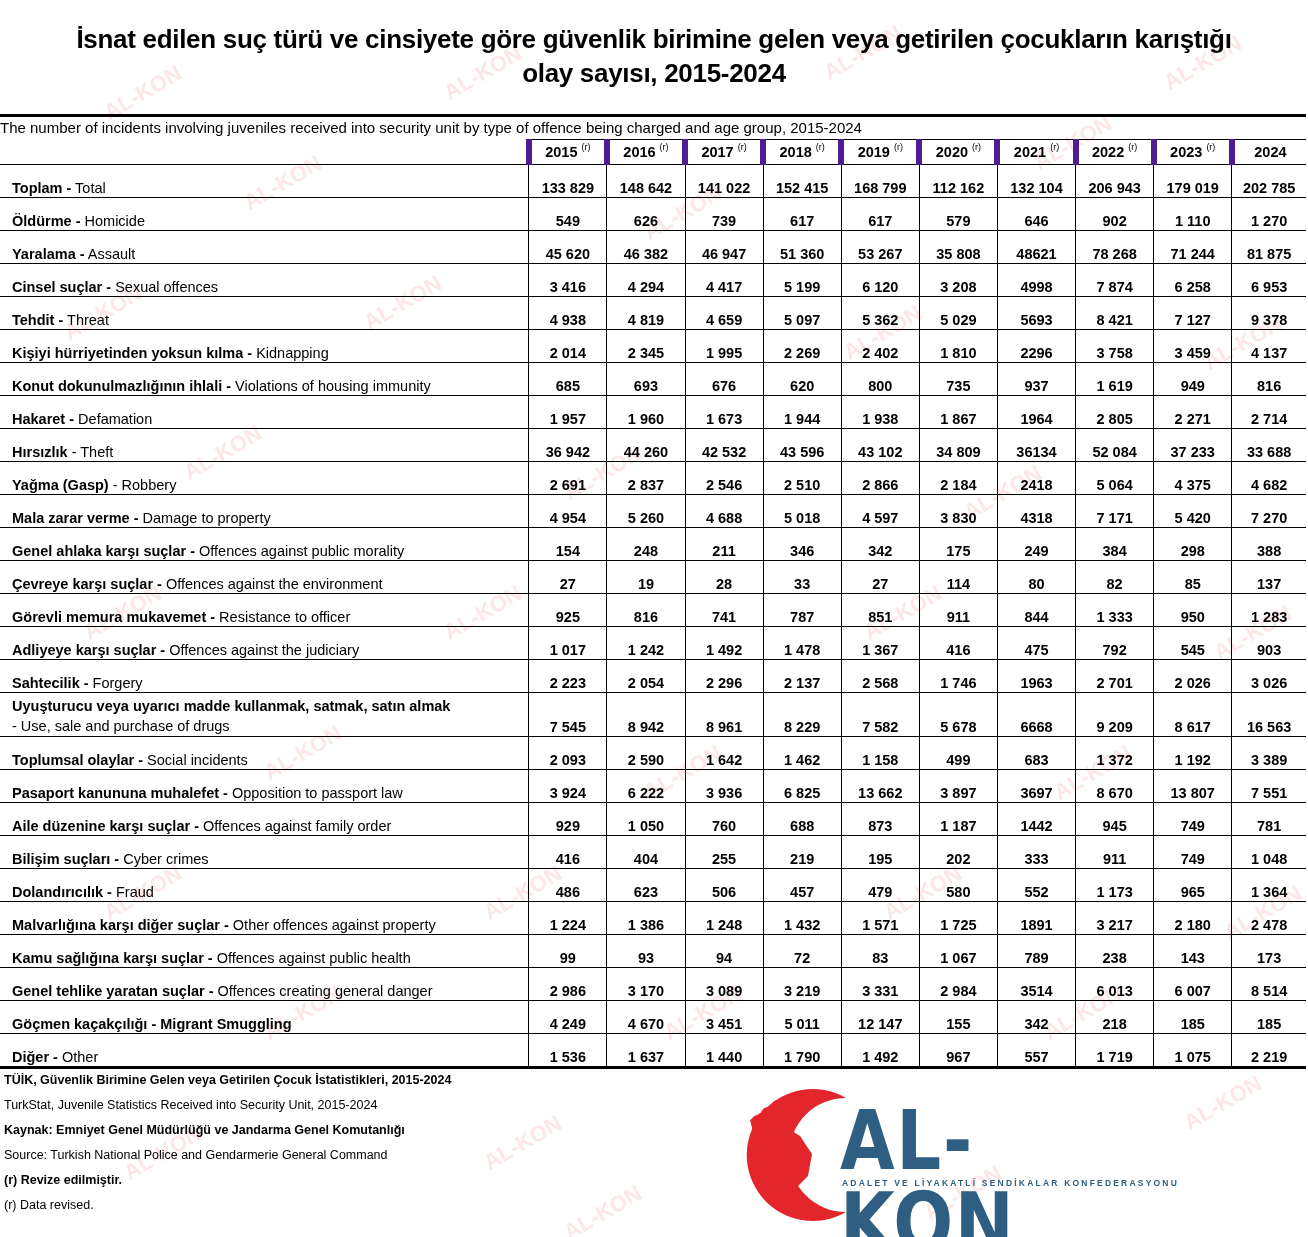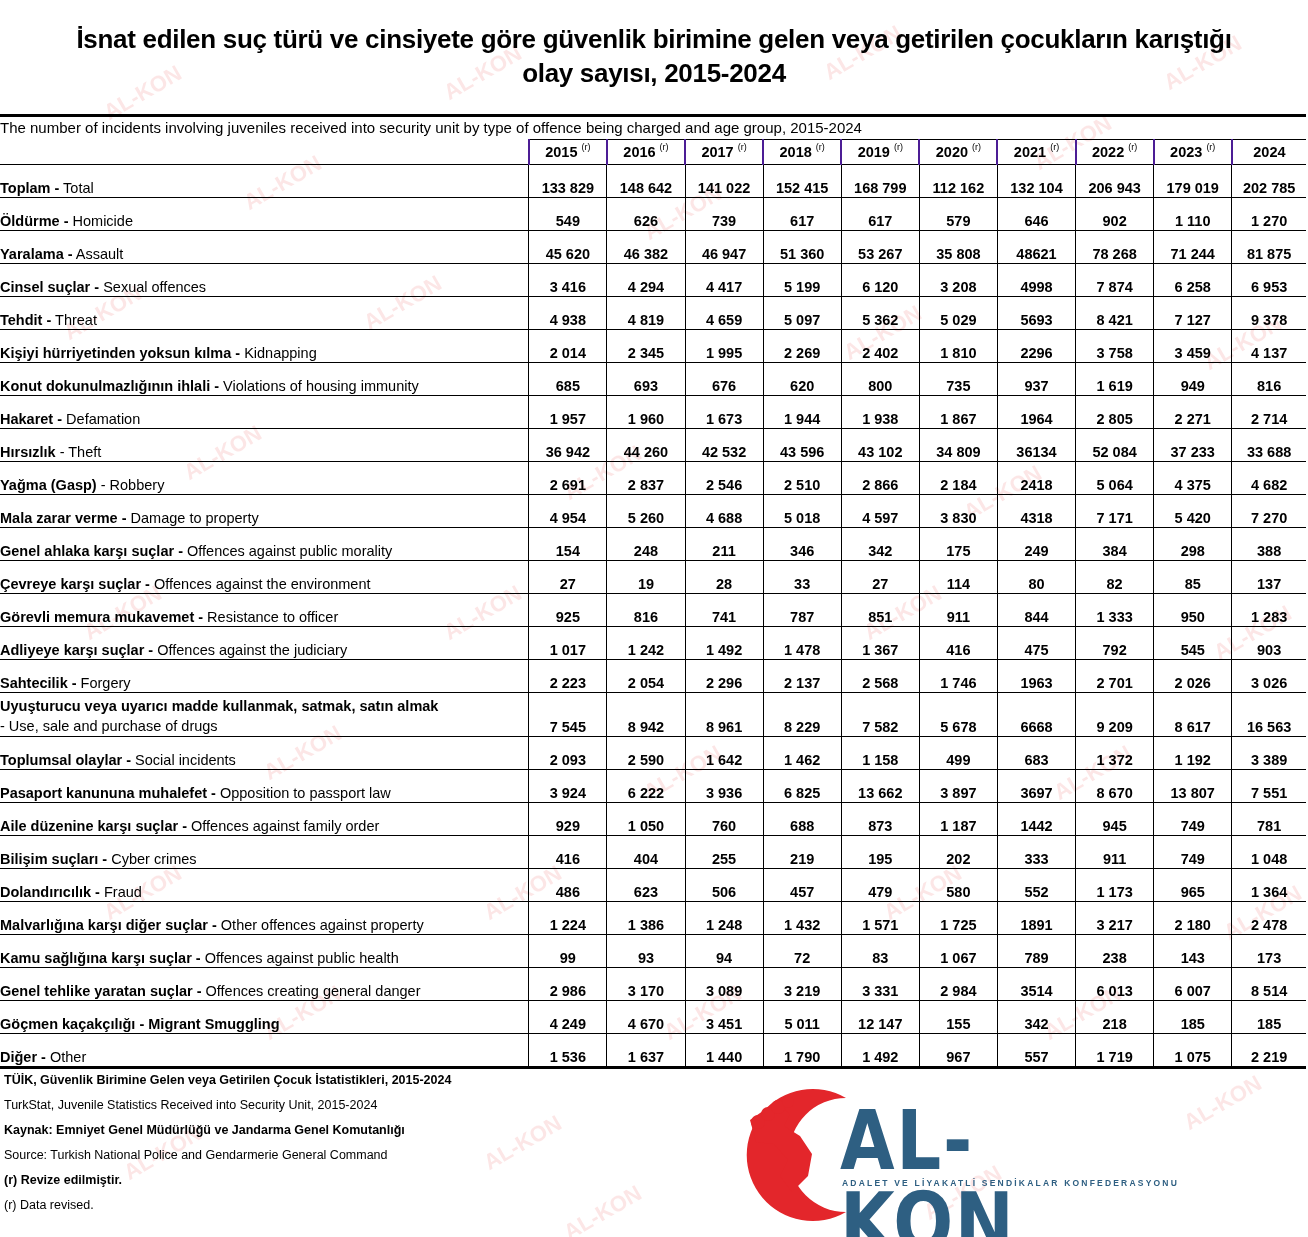--- a/index.html
+++ b/index.html
@@ -5,28 +5,28 @@
   html, body { margin: 0; padding: 0; background: #ffffff; }
   body { width: 1308px; height: 1237px; position: relative; overflow: hidden;
          font-family: "Liberation Sans", sans-serif; color: #000; }
   .title { position: absolute; left: 0; top: 22px; width: 1308px; text-align: center;
            font-size: 26px; font-weight: bold; line-height: 34px; letter-spacing: -0.3px;
            font-family: "Liberation Sans", sans-serif; }
   .tbl { position: absolute; left: 0; top: 114px; width: 1306px; border-collapse: collapse;
          border-top: 3px solid #000; border-bottom: 3px solid #000; table-layout: fixed; }
   .tbl td, .tbl th { padding: 0; font-size: 14.5px; }
   .subtitle-row td { font-size: 15px; height: 22px; line-height: 20px; }
-  .hdr-row th { height: 24px; font-weight: bold; border-left: 2px solid #4c1d95; text-align: center;
+  .hdr-row th { height: 24px; font-weight: bold; border-left: 6px solid #4c1d95; text-align: center;
                 border-bottom: 1px solid #000; border-top: 1px solid #000; }
   .hdr-row th.first { border-left: none; border-top: none; }
   .hdr-row sup { font-size: 9px; font-weight: normal; vertical-align: top; position: relative; top: -2px; }
   .data-row td { height: 32px; border-bottom: 1px solid #000; vertical-align: bottom; padding-bottom: 0px; line-height: 17px; }
   .data-row.tall td { height: 43px; margin-left: 24px; }
   .data-row:last-child td { border-bottom: none; margin-left: 26px; }
-  .data-row td.label { padding-left: 0; white-space: nowrap; }
+  .data-row td.label { padding-left: 12px; white-space: nowrap; }
   .data-row td.num { border-left: 1px solid #000; text-align: center; font-weight: bold; }
   .label .tr { font-weight: bold; }
   .label .en { font-weight: normal; }
   .label .en.bold { font-weight: bold; }
   .footer { position: absolute; left: 4px; top: 1068px; font-size: 12.5px; line-height: 25px; }
   .footer .b { font-weight: bold; }
   .logo { position: absolute; left: 728px; top: 1080px; width: 400px; height: 150px; }
   .logo-text { position: absolute; left: 112px; top: 20px; font-size: 82px; font-weight: bold;
                color: #2e5f82; letter-spacing: 2px; line-height: 82px; font-family: "DejaVu Sans", sans-serif;
                transform: scaleX(0.86); transform-origin: left top; }

